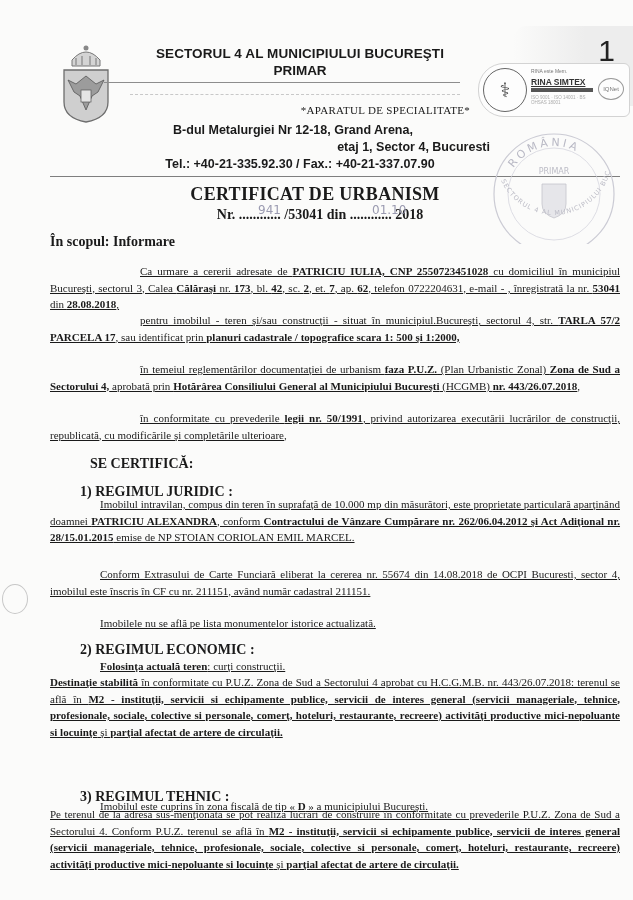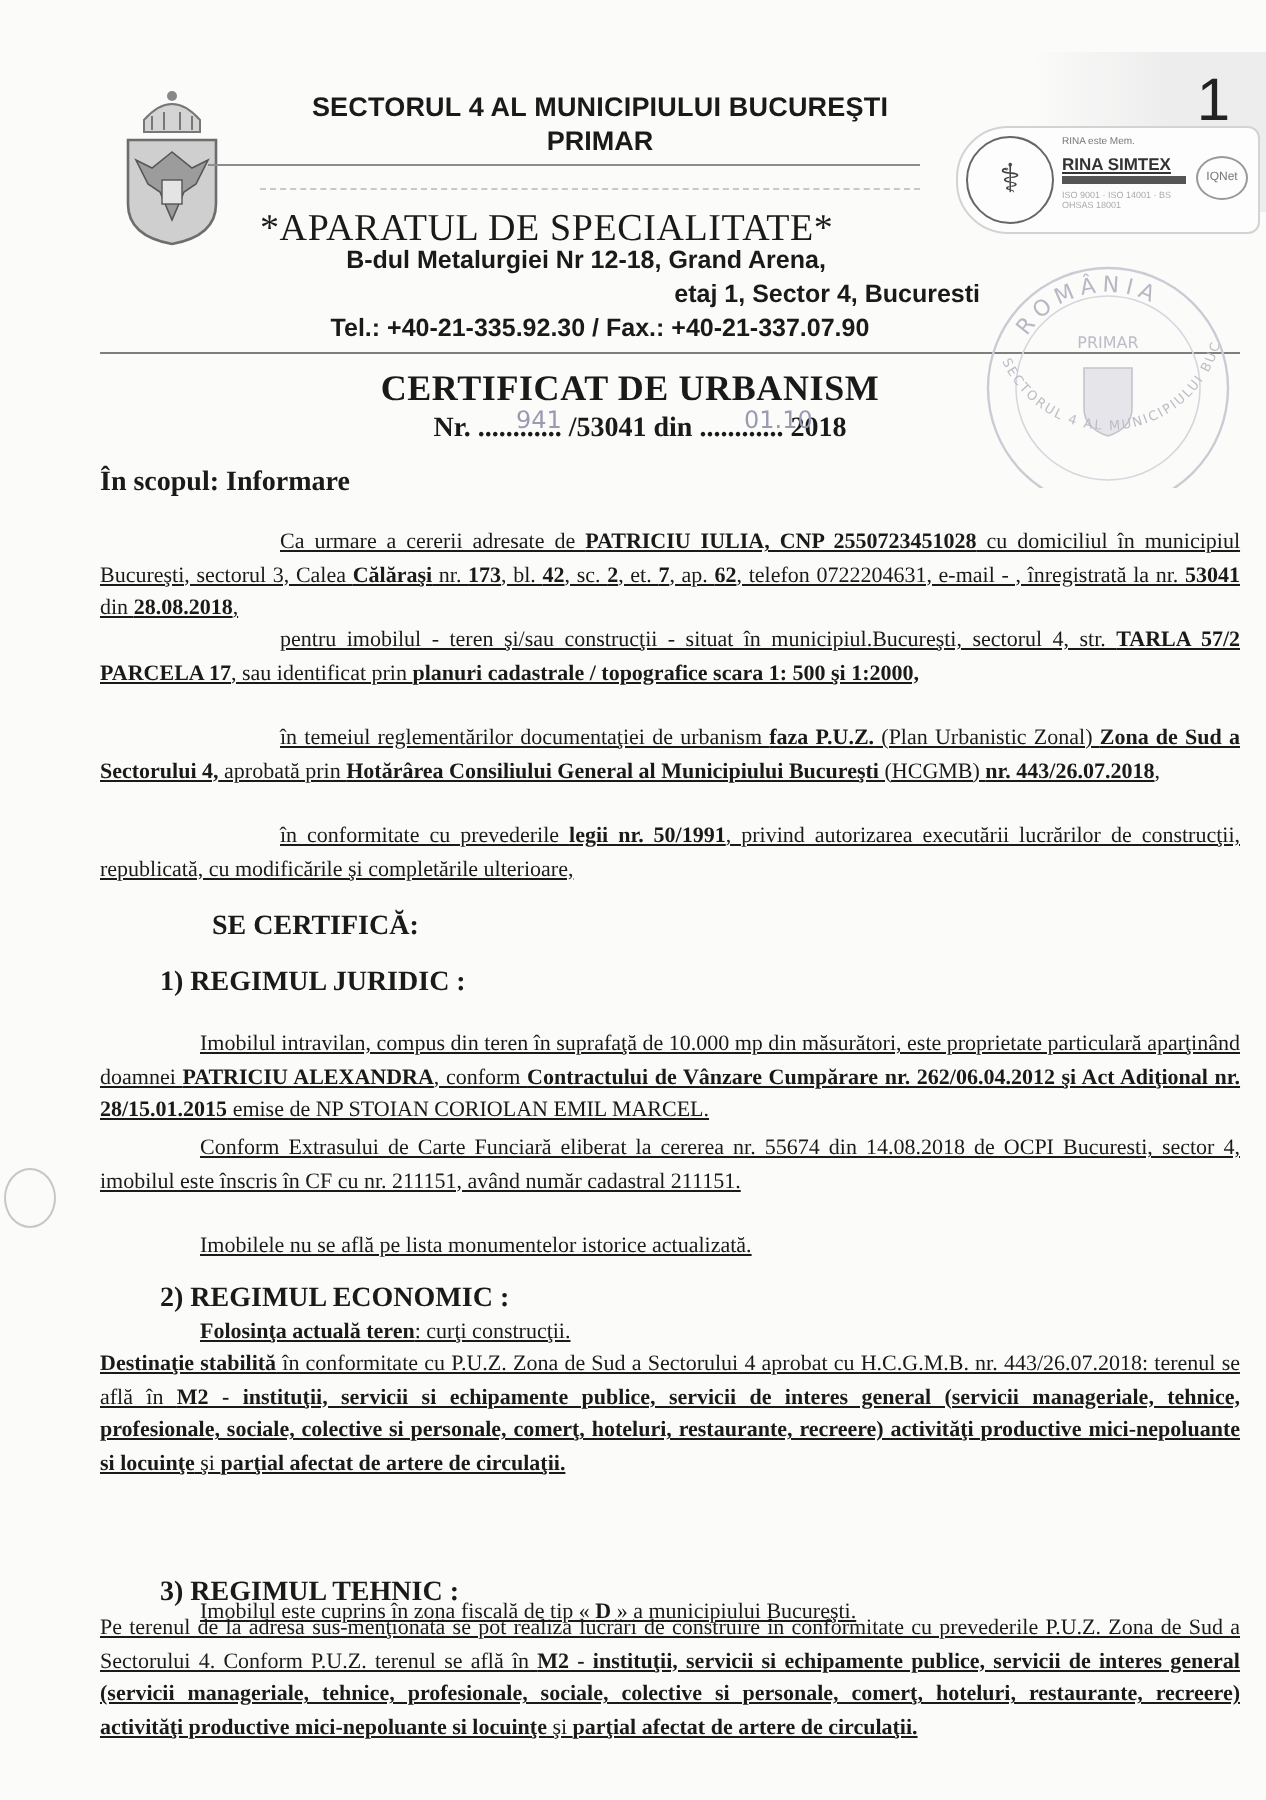--- a/index.html
+++ b/index.html
@@ -13,21 +13,21 @@
   .page { position: absolute; left: 0; top: 0; width: 633px; height: 900px; }
   .abs { position: absolute; }
 
   
   .emblem { left: 58px; top: 40px; width: 56px; height: 84px; }
   .hdr-sans { font-family: "Liberation Sans", sans-serif; font-weight: bold; }
   .h-sector { left: 140px; top: 46px; width: 320px; text-align: center; font-size: 13.5px; letter-spacing: 0.1px; }
   .h-primar { left: 140px; top: 63px; width: 320px; text-align: center; font-size: 13.5px; }
   .rule1 { left: 104px; top: 82px; width: 356px; height: 0; border-top: 1.5px solid #8d8d8d; }
   .rule1b { left: 130px; top: 94px; width: 330px; height: 0; border-top: 1px dashed #c8c8c8; }
-  .h-aparat { left: 130px; top: 104px; width: 340px; text-align: left; font-size: 19px; font-family: "Liberation Serif", serif; letter-spacing: 0.3px; }
+  .h-aparat { left: 130px; top: 104px; width: 340px; text-align: right; font-size: 11px; font-family: "Liberation Serif", serif; letter-spacing: 0.3px; }
   .h-addr1 { left: 108px; top: 123px; width: 370px; text-align: center; font-size: 12.5px; }
   .h-addr2 { left: 120px; top: 140px; width: 370px; text-align: right; font-size: 12.5px; }
   .h-tel { left: 110px; top: 157px; width: 380px; text-align: center; font-size: 12.5px; }
   .rule2 { left: 50px; top: 176px; width: 570px; height: 0; border-top: 1.5px solid #7e7e7e; }
 
   .page-number { right: 18px; top: 34px; font-family: "Liberation Sans", sans-serif; font-size: 30px; color: #222; }
   .corner-fold { right: 0; top: 26px; width: 120px; height: 80px; background: linear-gradient(90deg, rgba(240,240,240,0) 0%, #ededed 60%); border-radius: 14px 0 0 0; }
 
   .rina-box { left: 478px; top: 63px; width: 150px; height: 52px; border: 1px solid #d3d3d3; border-radius: 26px 6px 6px 26px; background: #fdfdfd; }
   .rina-seal { left: 4px; top: 4px; width: 42px; height: 42px; border: 1.5px solid #666; border-radius: 50%; font-size: 20px; text-align: center; line-height: 42px; color: #444; }
@@ -114,24 +114,24 @@
   <div class="abs nr-line">
     <span>Nr. </span><span class="dotwrap"><span style="position:relative">............</span></span><span class="hand" style="position:absolute; left:108px; top:-4px;">941</span><span> /53041 din </span><span>............</span><span class="hand" style="position:absolute; left:222px; top:-4px;">01.10</span><span> 2018</span>
   </div>
   <div class="abs scop">În scopul: Informare</div>
 
   <div class="abs body ind" style="top:263px;"><span>Ca urmare a cererii adresate de </span><b>PATRICIU IULIA, CNP 2550723451028</b><span> cu domiciliul în municipiul Bucureşti, sectorul 3, Calea </span><b>Călăraşi</b><span> nr. </span><b>173</b><span>, bl. </span><b>42</b><span>, sc. </span><b>2</b><span>, et. </span><b>7</b><span>, ap. </span><b>62</b><span>, telefon 0722204631, e-mail - , înregistrată la nr. </span><b>53041</b><span> din </span><b>28.08.2018</b><span>,</span></div>
   <div class="abs body ind" style="top:312px;"><span>pentru imobilul - teren şi/sau construcţii - situat în municipiul.Bucureşti, sectorul 4, str. </span><b>TARLA 57/2 PARCELA 17</b><span>, sau identificat prin </span><b>planuri cadastrale / topografice scara 1: 500 şi 1:2000,</b></div>
   <div class="abs body ind" style="top:361px;"><span>în temeiul reglementărilor documentaţiei de urbanism </span><b>faza P.U.Z.</b><span> (Plan Urbanistic Zonal) </span><b>Zona de Sud a Sectorului 4,</b><span> aprobată prin </span><b>Hotărârea Consiliului General al Municipiului Bucureşti</b><span> (HCGMB) </span><b>nr. 443/26.07.2018</b><span>,</span></div>
   <div class="abs body ind" style="top:410px;"><span>în conformitate cu prevederile </span><b>legii nr. 50/1991</b><span>, privind autorizarea executării lucrărilor de construcţii, republicată, cu modificările şi completările ulterioare,</span></div>
 
-  <div class="abs sec" style="left:106px; top:456px;">SE CERTIFICĂ:</div>
+  <div class="abs sec" style="left:90px; top:456px;">SE CERTIFICĂ:</div>
 
   <div class="abs sec" style="left:80px; top:484px;">1)  REGIMUL JURIDIC :</div>
-  <div class="abs body ind2" style="top:514px;"><span>Imobilul intravilan, compus din teren în suprafaţă de 10.000 mp din măsurători, este proprietate particulară aparţinând doamnei </span><b>PATRICIU ALEXANDRA</b><span>, conform </span><b>Contractului de Vânzare Cumpărare nr. 262/06.04.2012 şi Act Adiţional nr. 28/15.01.2015</b><span> emise de NP STOIAN CORIOLAN EMIL MARCEL.</span></div>
+  <div class="abs body ind2" style="top:496px;"><span>Imobilul intravilan, compus din teren în suprafaţă de 10.000 mp din măsurători, este proprietate particulară aparţinând doamnei </span><b>PATRICIU ALEXANDRA</b><span>, conform </span><b>Contractului de Vânzare Cumpărare nr. 262/06.04.2012 şi Act Adiţional nr. 28/15.01.2015</b><span> emise de NP STOIAN CORIOLAN EMIL MARCEL.</span></div>
   <div class="abs body ind2" style="top:566px;"><span>Conform Extrasului de Carte Funciară eliberat la cererea nr. 55674 din 14.08.2018 de OCPI Bucuresti, sector 4, imobilul este înscris în CF cu nr. 211151, având număr cadastral 211151.</span></div>
   <div class="abs body ind2" style="top:615px;"><span>Imobilele nu se află pe lista monumentelor istorice actualizată.</span></div>
 
   <div class="abs mark-circle"></div>
 
   <div class="abs sec" style="left:80px; top:642px;">2)  REGIMUL ECONOMIC :</div>
   <div class="abs body ind2" style="top:658px;"><b>Folosinţa actuală teren</b><span>: curţi construcţii.</span></div>
   <div class="abs body" style="top:674px;"><b>Destinaţie stabilită</b><span> în conformitate cu P.U.Z. Zona de Sud a Sectorului 4 aprobat cu H.C.G.M.B. nr. 443/26.07.2018: terenul se află în </span><b>M2 - instituţii, servicii si echipamente publice, servicii de interes general (servicii manageriale, tehnice, profesionale, sociale, colective si personale, comerţ, hoteluri, restaurante, recreere) activităţi productive mici-nepoluante si locuinţe</b><span> şi </span><b>parţial afectat de artere de circulaţii.</b></div>
   <div class="abs body ind2" style="top:756px;margin-top:42px;"><span>Imobilul este cuprins în zona fiscală de tip « </span><b>D</b><span> » a municipiului Bucureşti.</span></div>
 

